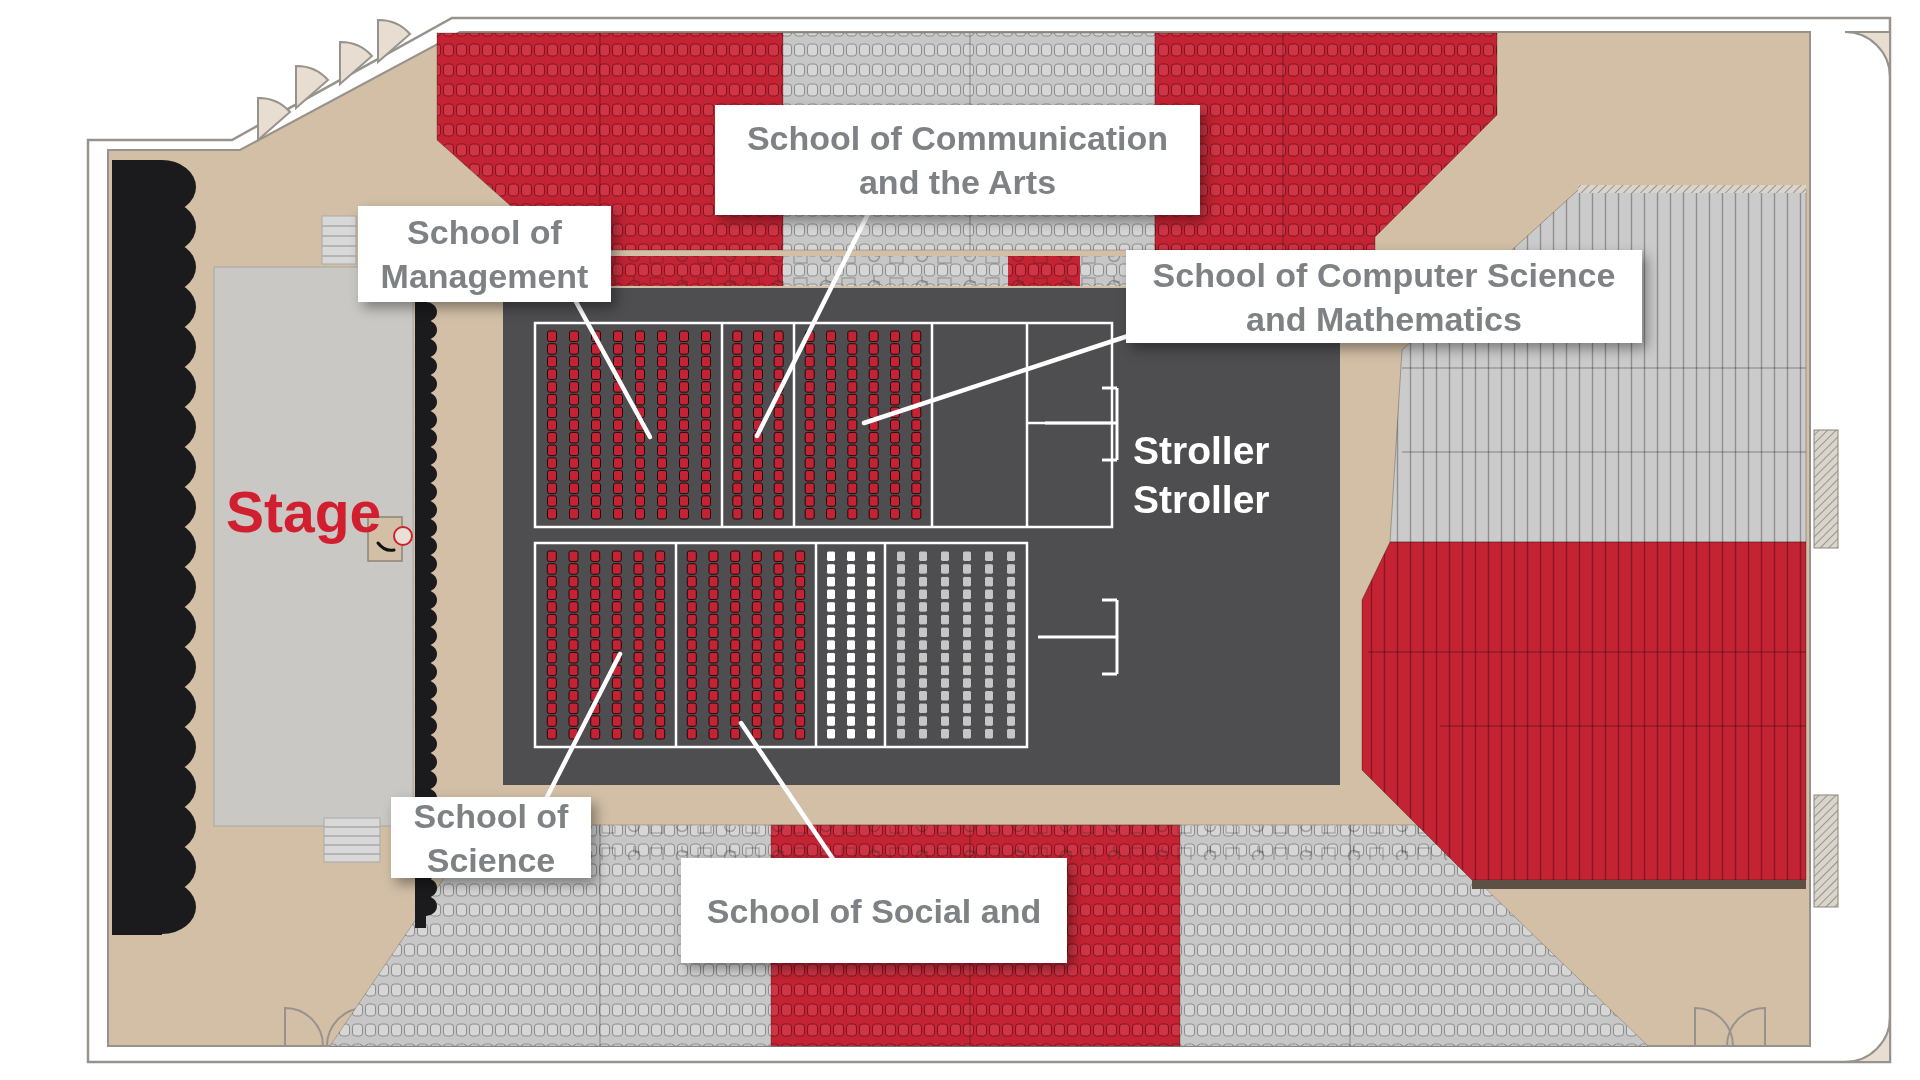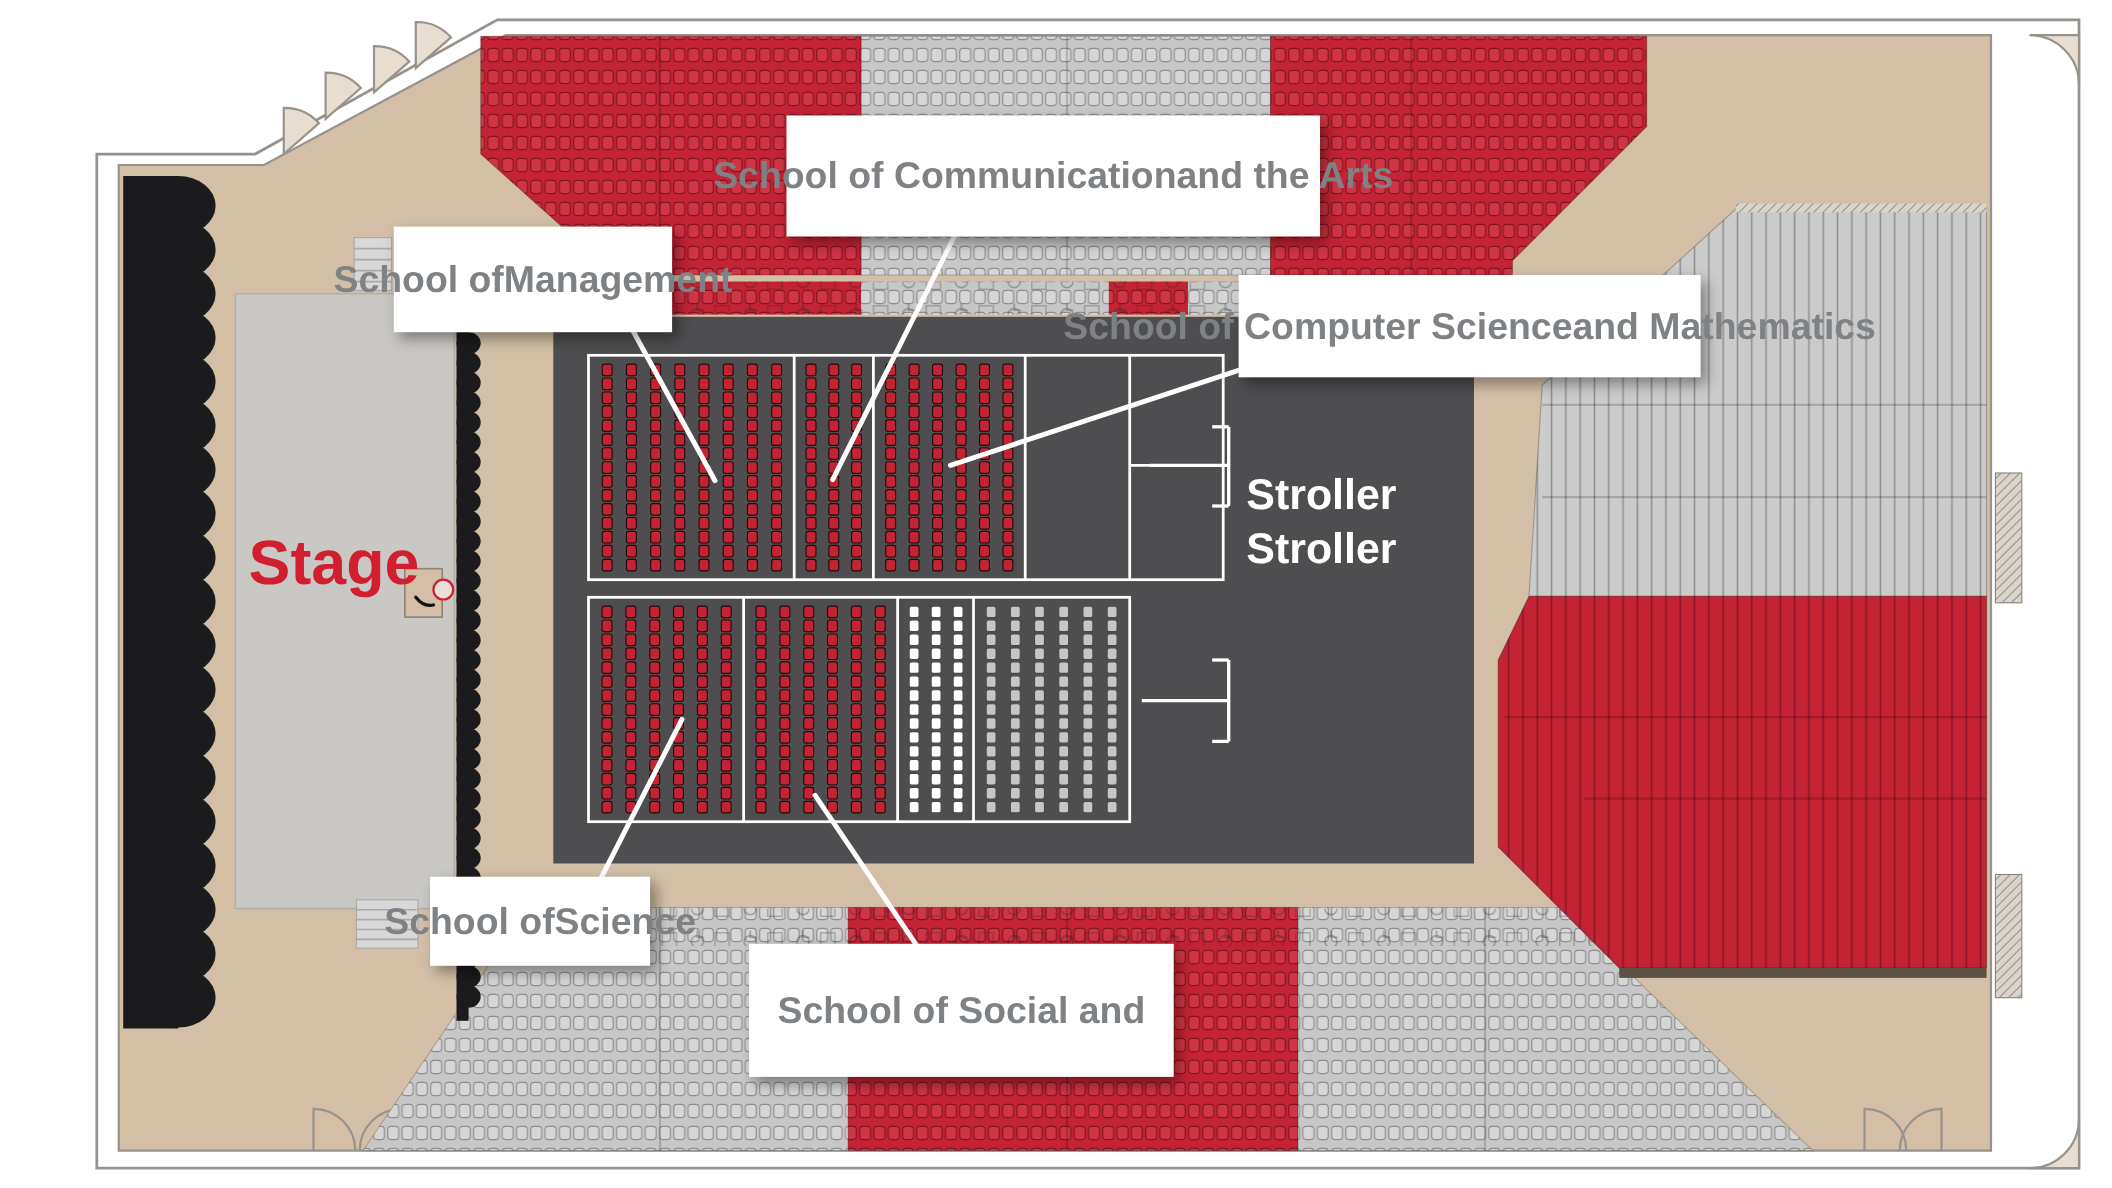--- a/index.html
+++ b/index.html
@@ -1,29 +1,29 @@
 <!DOCTYPE html>
 <html style="--red: #c32332; --red-bright: #d11f30; --red-dark: #801423; --tan: #d2bfa6; --floor: #4e4e50; --seat-gray: #c7c7c7; --stage: #cac8c5; --label-text: #7f8285; --wall: #97938c; --curtain: #1b1b1d; --white: #ffffff;"><head>
 <meta charset="utf-8">
 <style>
   html,body{margin:0;padding:0;background:#ffffff;width:1920px;height:1080px;overflow:hidden;
     font-family:"Liberation Sans",sans-serif;}
   #map-root{position:relative;width:1920px;height:1080px;background:#fff;}
   #map-svg{position:absolute;left:0;top:0;}
   .label-box{position:absolute;background:#ffffff;color:var(--label-text);
-    font:700 34px/44px "Liberation Sans",sans-serif;display:flex;flex-direction:row;
+    font:700 34px/44px "Liberation Sans",sans-serif;display:flex;flex-direction:column;
     align-items:center;justify-content:center;text-align:left;
     box-shadow:5px 6px 12px rgba(0,0,0,.38);white-space:nowrap;}
   .floor-label{position:absolute;color:#ffffff;font:700 39px/49px "Liberation Sans",sans-serif;
     white-space:nowrap;margin-top:48px;}
   #lbl-management{left:358px;top:206px;width:253px;height:96px;}
   #lbl-communication{left:715px;top:105px;width:485px;height:110px;}
-  #lbl-compsci{left:1126px;top:250px;width:420px;height:93px;}
+  #lbl-compsci{left:1126px;top:250px;width:516px;height:93px;}
   #lbl-science{left:391px;top:797px;width:200px;height:81px;}
-  #lbl-social{left:681px;top:858px;width:386px;height:121px;}
+  #lbl-social{left:681px;top:858px;width:386px;height:105px;}
   #lbl-stroller{left:1133px;top:378px;}
   #lbl-accessible{left:1133px;top:592px;}
   #lbl-stage{position:absolute;left:226px;top:484px;color:var(--red-bright);
     font:700 57px/57px "Liberation Sans",sans-serif;}
 </style>
 </head>
 <body>
 
 <div id="map-root">
 

